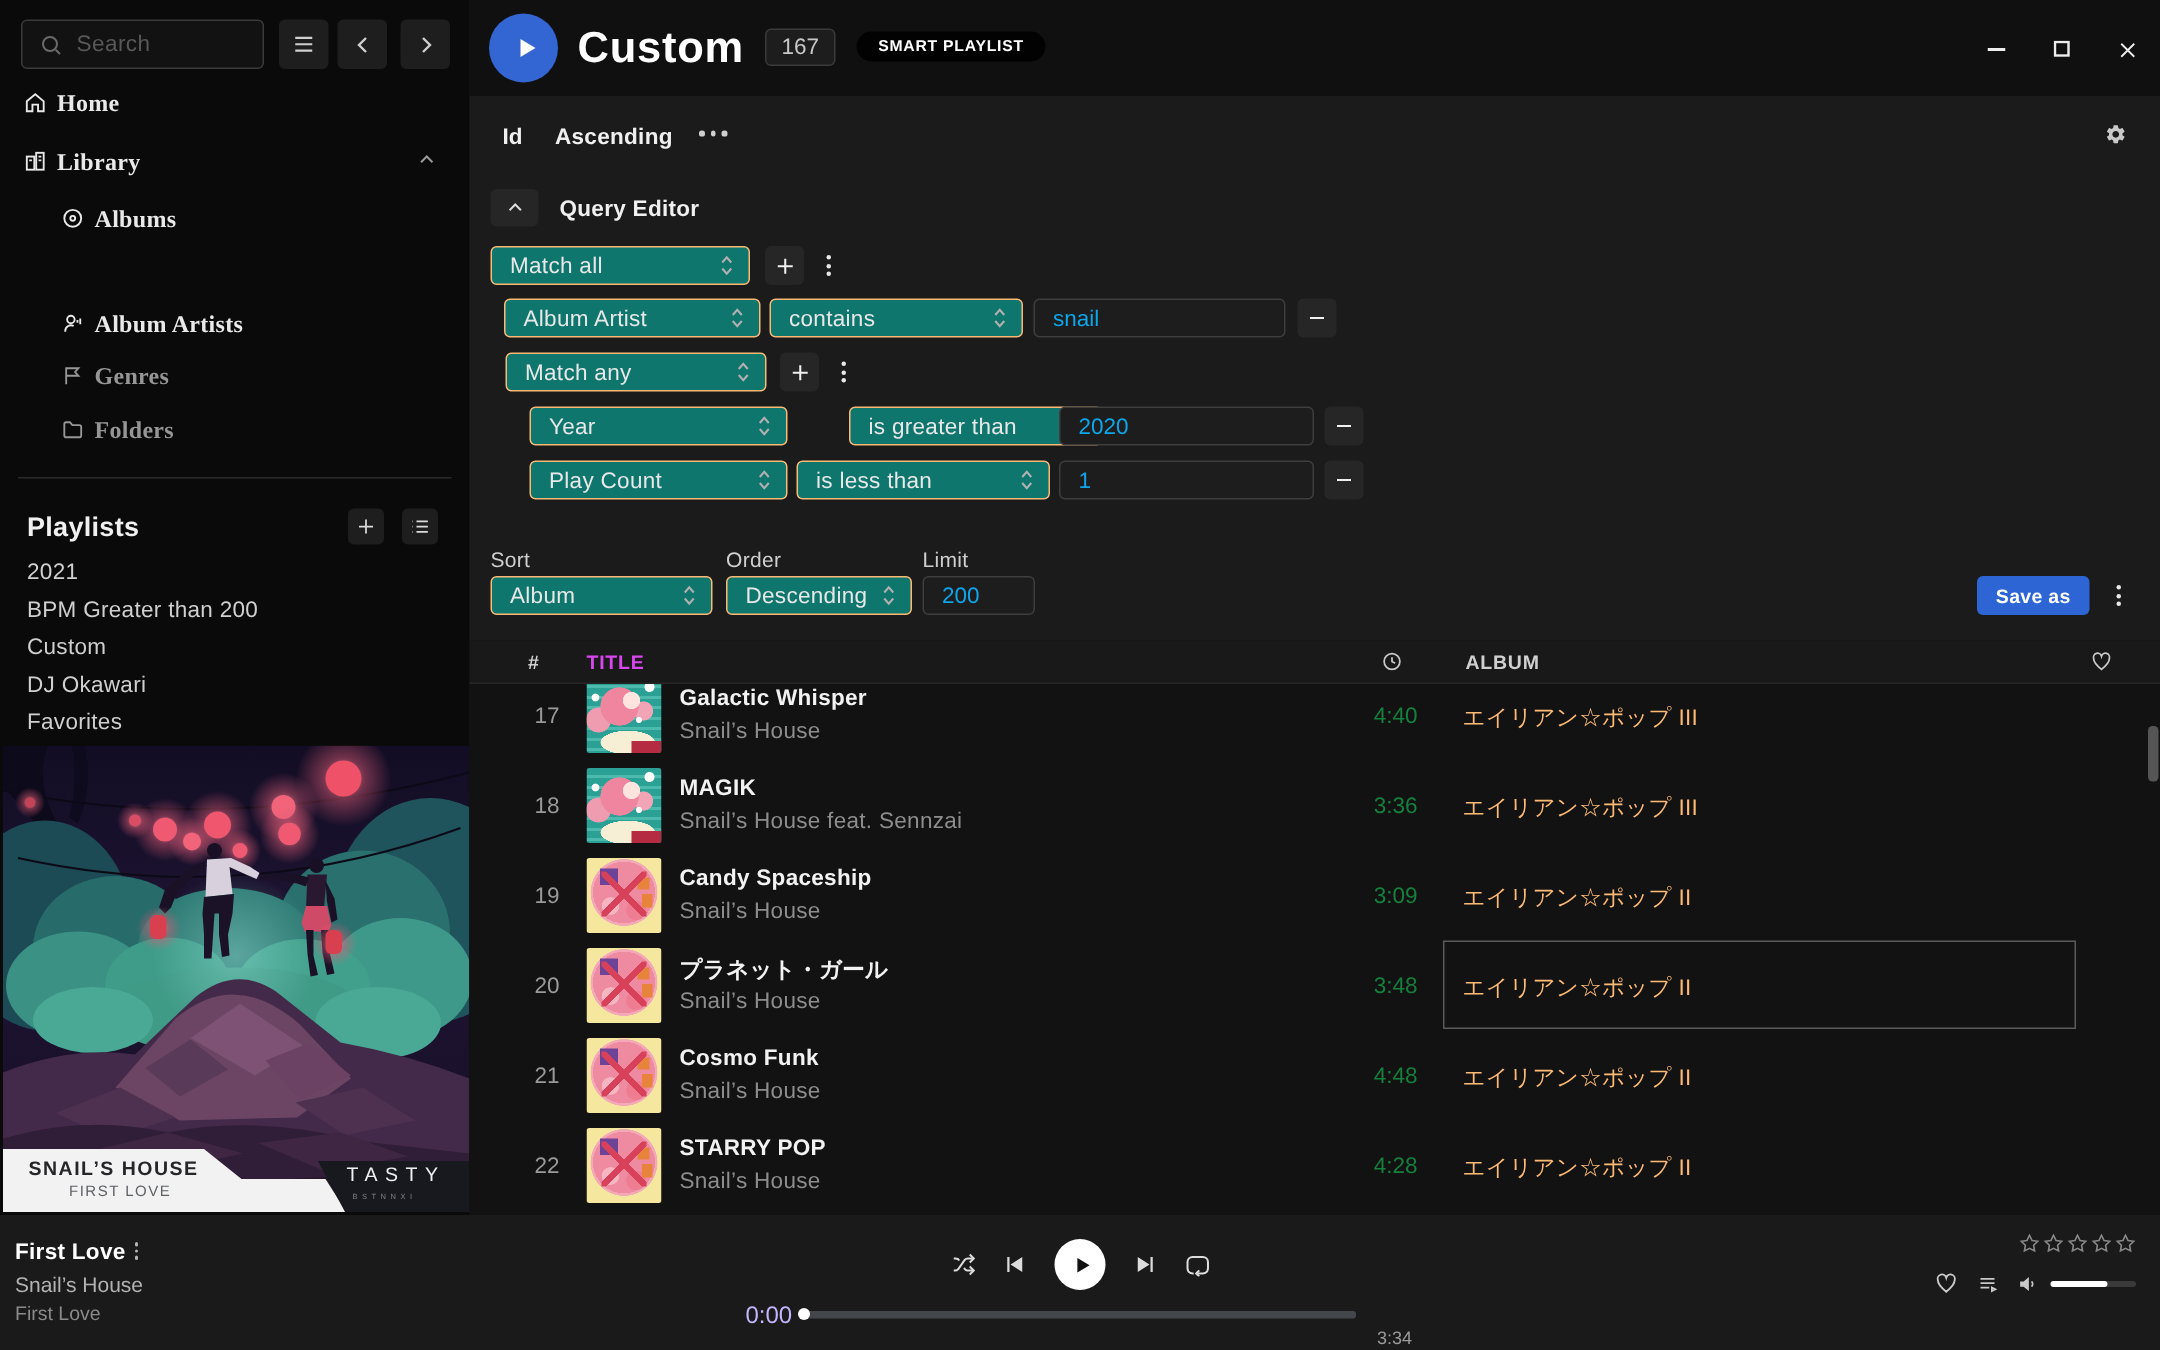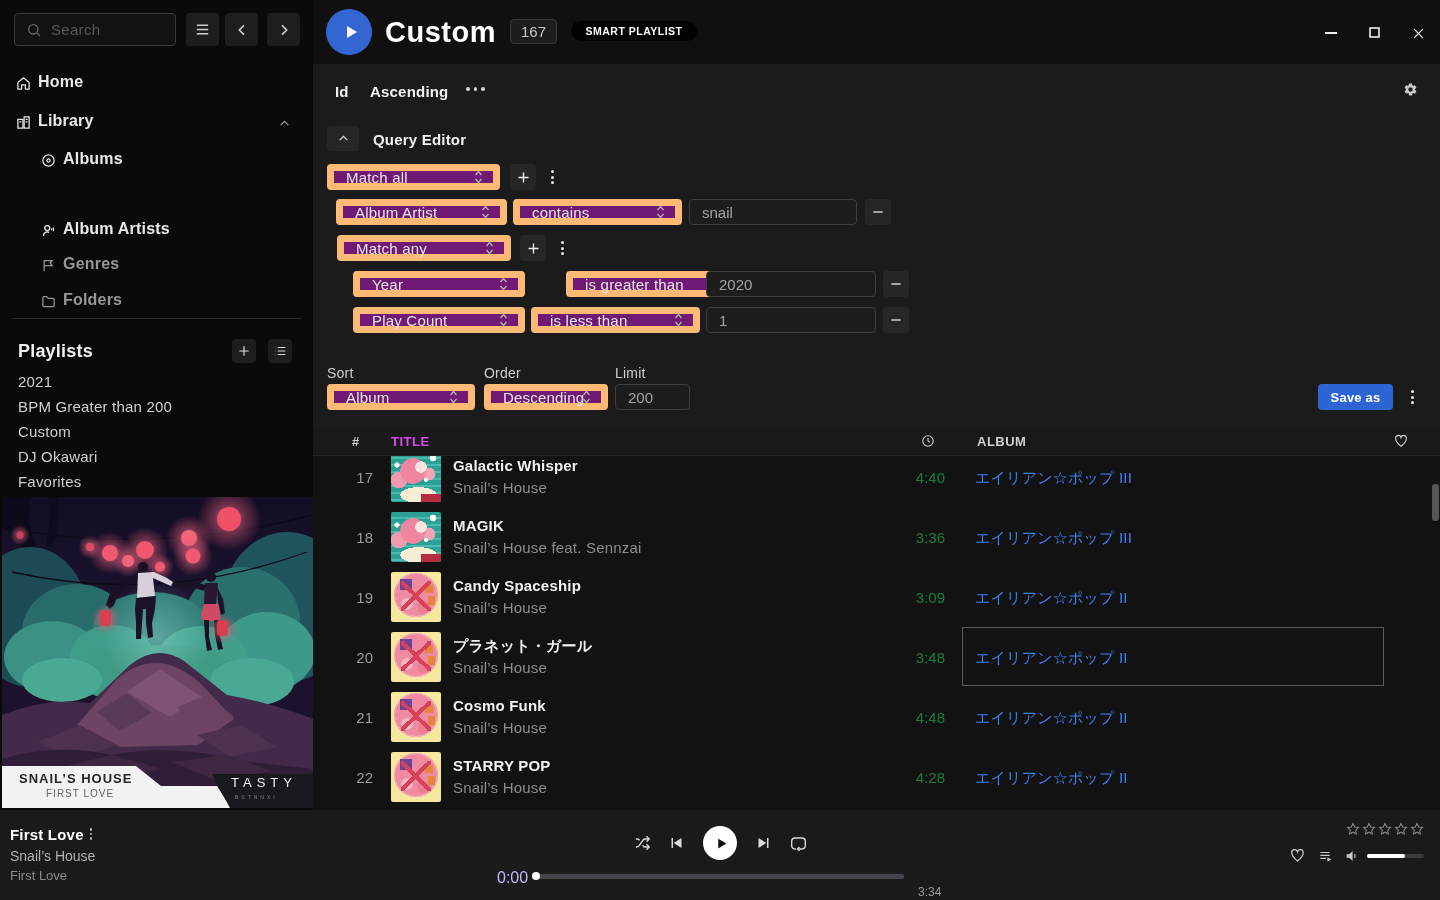--- a/index.html
+++ b/index.html
@@ -8,21 +8,21 @@
   .abs { position:absolute; }
   svg { display:block; }
 
   
   #sidebar { position:absolute; left:0; top:0; width:313px; height:810px; background:#0a0a0a; }
   .sbtn { position:absolute; width:33px; height:33px; top:13px; background:#1e1e1e; border-radius:4px;
     display:flex; align-items:center; justify-content:center; }
   #search { position:absolute; left:14px; top:13px; width:162px; height:33px; background:#121212;
     border:1px solid #3a3a3a; border-radius:4px; display:flex; align-items:center; }
   #search .ph { color:#585858; font-size:15px; margin-left:9px; letter-spacing:.3px; }
-  .navrow { position:absolute; left:0; width:313px; height:30px; display:flex; align-items:flex-end; }
+  .navrow { position:absolute; left:0; width:313px; height:30px; display:flex; align-items:flex-start;font-family:Liberation Serif, serif; }
   .navrow .ic { width:15px; height:15px; margin-left:16px; }
   .navrow .txt { color:#e9e9e9; font-weight:bold; font-size:16px; margin-left:7px; letter-spacing:.2px; }
   .navsub .ic { margin-left:41px; }
   .dim .txt { color:#969696; }
   #divider { position:absolute; left:12px; top:318px; width:289px; height:1px; background:#2a2a2a; }
   #pl-title { position:absolute; left:18px; top:341px; color:#f0f0f0; font-weight:bold; font-size:18px; letter-spacing:.2px; }
   .plbtn { position:absolute; top:339px; width:24px; height:24px; background:#1e1e1e; border-radius:4px;
     display:flex; align-items:center; justify-content:center; }
   .plitem { position:absolute; left:18px; color:#cfcfcf; font-size:15px; letter-spacing:.2px; }
 
@@ -31,43 +31,43 @@
   #topband { position:absolute; left:0; top:0; width:1127px; height:64px; background:#101010; }
   #midband { position:absolute; left:0; top:64px; width:1127px; height:363px; background:#1b1b1b; }
   #playbtn { position:absolute; left:13px; top:9px; width:46px; height:46px; border-radius:50%; background:#3466d3;
     display:flex; align-items:center; justify-content:center; }
   #title { position:absolute; left:72px; top:16px; color:#fff; font-weight:bold; font-size:29px; letter-spacing:.5px; }
   #count { position:absolute; left:197px; top:19px; width:47px; height:25px; background:#1d1d1d; border:1px solid #3a3a3a;
     border-radius:4px; color:#c8c8c8; font-size:15px; display:flex; align-items:center; justify-content:center; }
   #smart { position:absolute; left:258px; top:21px; height:20px; width:126px; background:#020202; border-radius:10px;
     color:#fff; font-weight:bold; font-size:10.5px; letter-spacing:.5px; display:flex; align-items:center; justify-content:center; }
 
-  .sel { position:absolute; background:#701a75; border:7px solid #fdba74; border-radius:4px;
+  .sel { position:absolute; background:#0f766e; border:1px solid #fdba74; border-radius:4px;
     display:flex; align-items:center; color:#e8e8e8; font-size:15px; }
   .sel .lab { margin-left:12px; letter-spacing:.2px; }
   .sel .ud { position:absolute; right:10px; top:50%; transform:translateY(-50%); }
   .inp { position:absolute; background:#1d1d1d; border:1px solid #3e3e3e; border-radius:4px;
-    display:flex; align-items:center; color:#a3a3a3; font-size:15px; }
+    display:flex; align-items:center; color:#0ea5e9; font-size:15px; }
   .inp .lab { margin-left:12px; }
   .sqbtn { position:absolute; background:#262626; border-radius:4px; display:flex; align-items:center; justify-content:center; }
 
   .flabel { position:absolute; color:#cfcfcf; font-size:14px; letter-spacing:.2px; }
   #saveas { position:absolute; left:1005px; top:384px; width:75px; height:26px; background:#2d66d4; border-radius:4px;
     color:#fff; font-weight:bold; font-size:13px; display:flex; align-items:center; justify-content:center; letter-spacing:.2px; }
 
   
   #thead { position:absolute; left:0; top:427px; width:1127px; height:29px; background:#191919; border-bottom:1px solid #262626; }
   #tbody { position:absolute; left:0; top:456px; width:1127px; height:354px; background:#121212; overflow:hidden; }
   .trow { position:absolute; left:0; width:1127px; height:60px; }
   .tnum { position:absolute; left:20px; width:40px; text-align:right; top:22px; color:#9a9a9a; font-size:15px; }
   .thumb { position:absolute; left:78px; top:5px; width:50px; height:50px; border-radius:2px; overflow:hidden; }
   .ttl { position:absolute; left:140px; top:10px; color:#f2f2f2; font-weight:bold; font-size:15px; letter-spacing:.2px; }
   .tart { position:absolute; left:140px; top:32px; color:#8d8d8d; font-size:15px; letter-spacing:.2px; }
   .tdur { position:absolute; left:560px; width:72px; text-align:right; top:22px; color:#15803d; font-size:15px; }
-  .talb { position:absolute; left:662px; top:22px; color:#3b82f6; font-size:15px; letter-spacing:.2px; }
+  .talb { position:absolute; left:662px; top:22px; color:#fdba74; font-size:15px; letter-spacing:.2px; }
 
   
   .thA { width:50px; height:50px;
     background:
       radial-gradient(circle at 84% 12%, #fff 0 5%, rgba(0,0,0,0) 6%),
       radial-gradient(circle at 12% 26%, #fff 0 4%, rgba(0,0,0,0) 5%),
       radial-gradient(circle at 70% 56%, #ffffff 0 4%, rgba(0,0,0,0) 5%),
       radial-gradient(circle at 60% 30%, #fde4de 0 12%, rgba(0,0,0,0) 13%),
       radial-gradient(circle at 44% 38%, #f0859f 0 30%, rgba(0,0,0,0) 31%),
       radial-gradient(circle at 16% 56%, #ef9cb1 0 16%, rgba(0,0,0,0) 17%),

